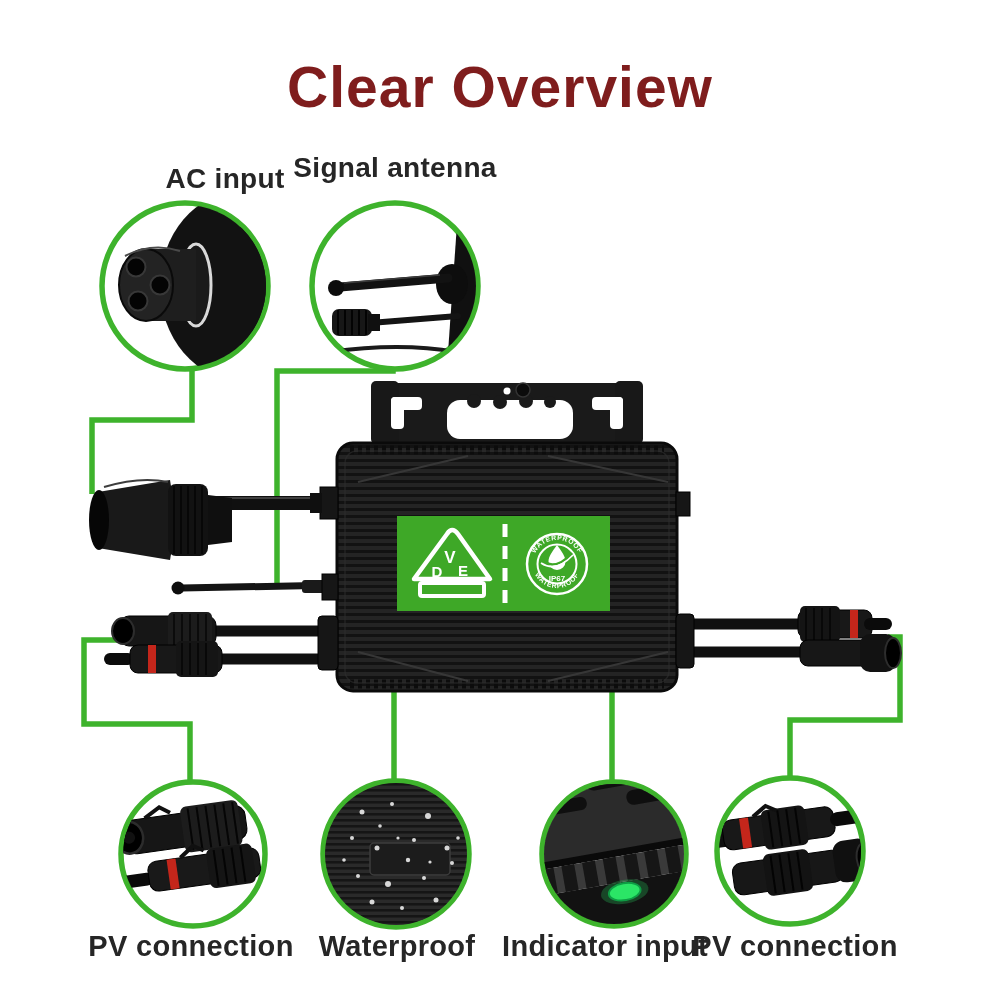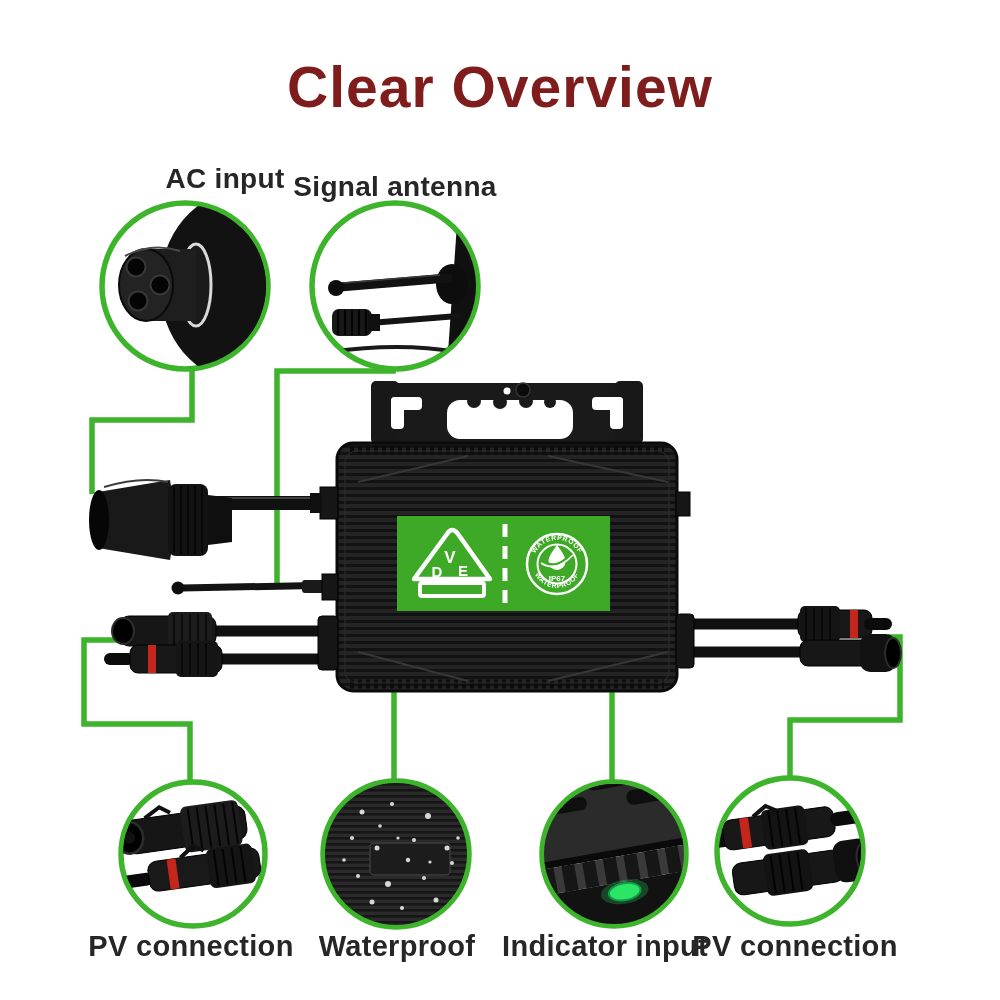--- a/index.html
+++ b/index.html
@@ -3,21 +3,21 @@
 <meta charset="utf-8">
 <style>
   html,body{margin:0;padding:0;background:#fff;}
   .stage{position:relative;width:1000px;height:1000px;background:#fff;overflow:hidden;
          font-family:"Liberation Sans",sans-serif;color:#232323;}
   .title{position:absolute;left:500px;top:54px;transform:translateX(-50%);
          font-size:57px;font-weight:700;letter-spacing:1px;color:#7f1d1d;white-space:nowrap;}
   .lbl{position:absolute;transform:translateX(-50%);font-size:28px;font-weight:700;
        color:#262626;white-space:nowrap;letter-spacing:.3px;}
   .lbl-ac{left:181px;top:163px;margin-left:44px;}
-  .lbl-ant{left:395px;top:171px;}
+  .lbl-ant{left:395px;top:152px;}
   .lbl-b{top:930px;font-size:29px;}
   .lbl-pvl{left:191px;}
   .lbl-wp{left:397px;}
   .lbl-ind{left:605px;}
   .lbl-pvr{left:795px;}
   svg{position:absolute;left:0;top:0;}
   text{font-family:"Liberation Sans",sans-serif;}
 </style>
 </head>
 <body>

